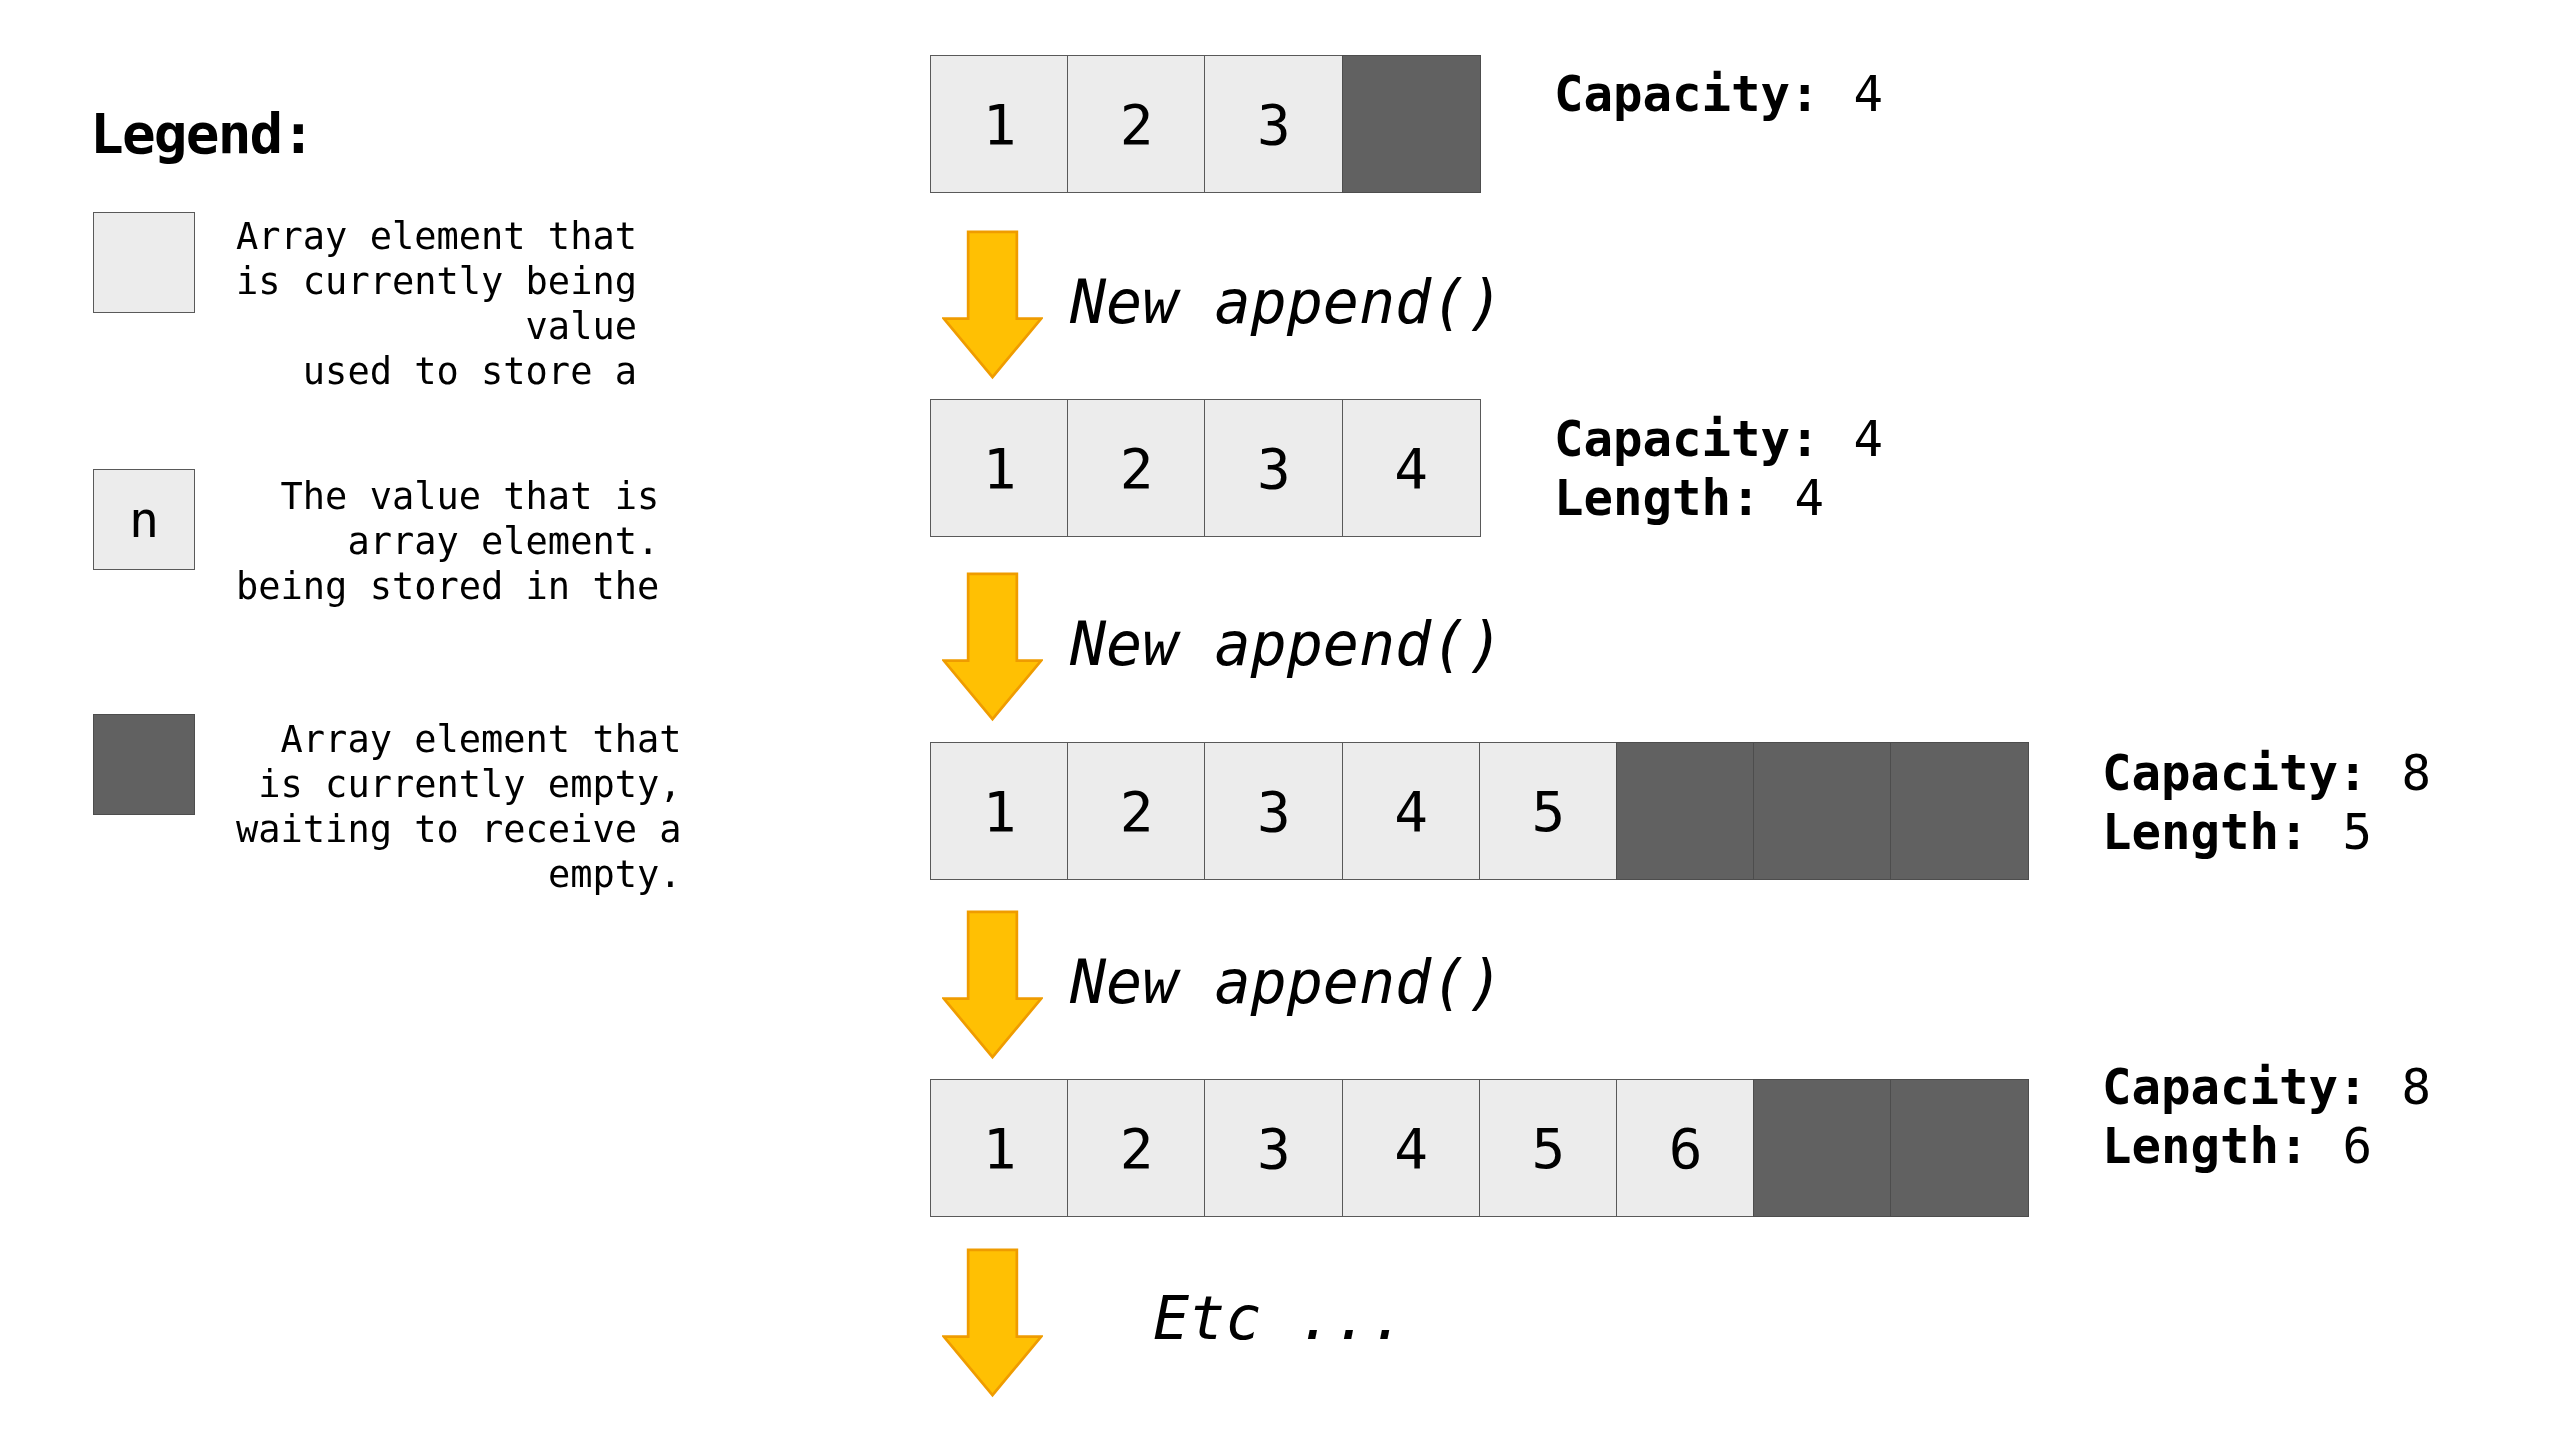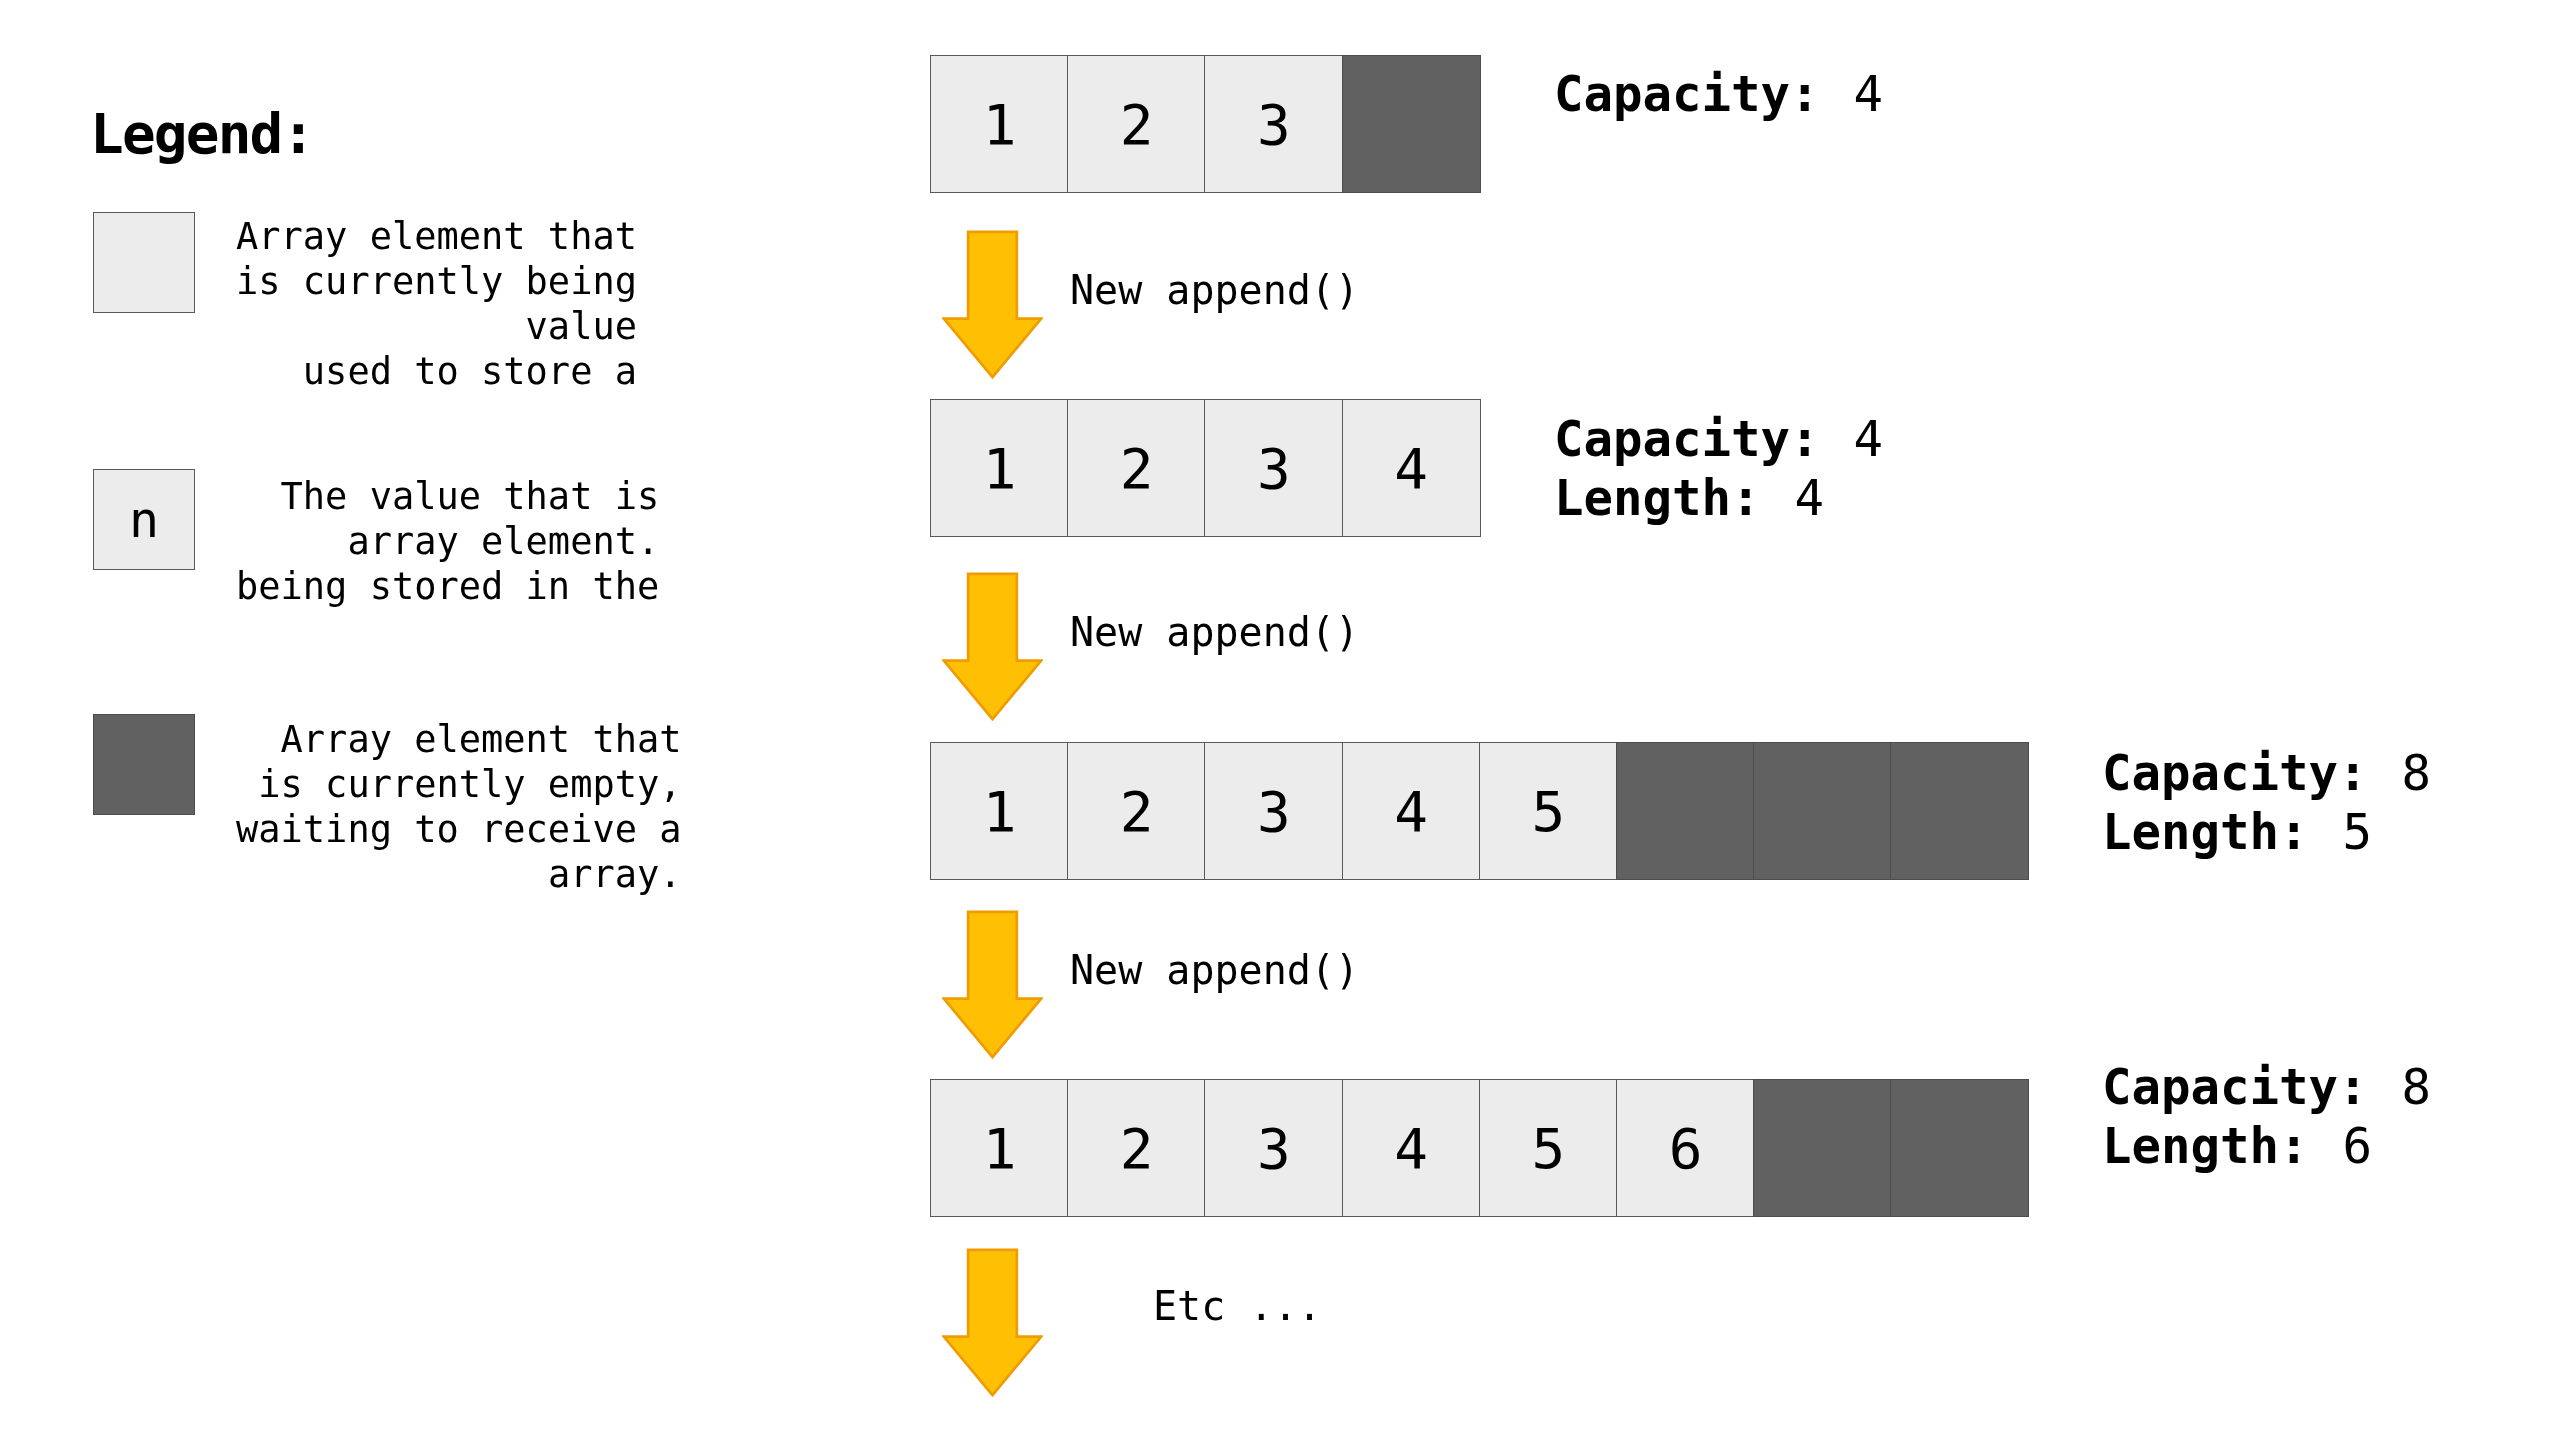--- a/index.html
+++ b/index.html
@@ -88,22 +88,23 @@
   .stats.s3 { left: 2102px; top: 744px; }
   .stats.s4 { left: 2102px; top: 1058px; }
 
   
   .arrow { width: 101px; height: 150px; left: 942px; }
   .arrow.a1 { top: 230px; }
   .arrow.a2 { top: 572px; }
   .arrow.a3 { top: 910px; }
   .arrow.a4 { top: 1248px; }
   .flow-label {
-    font-size: 40px;
+    font-size: 60px;
     white-space: nowrap;
+    font-style: italic;
   }
   .flow-label.l1 { left: 1070px; top: 267px; }
   .flow-label.l2 { left: 1070px; top: 609px; }
   .flow-label.l3 { left: 1070px; top: 947px; }
   .flow-label.letc { left: 1153px; top: 1283px; }
 </style>
 </head>
 <body>
 
 <div class="canvas">
@@ -128,21 +129,21 @@
       <div>The value that is</div>
       <div>array element.</div>
       <div>being stored in the</div>
     </div>
 
     <div class="abs swatch empty"></div>
     <div class="abs legend-text t3">
       <div>Array element that</div>
       <div>is currently empty,</div>
       <div>waiting to receive a</div>
-      <div>array.</div>
+      <div>empty.</div>
     </div>
   </section>
 
   <div class="abs array-row row1">
     <div class="cell">
         <span>1</span>
       </div>
     <div class="cell">
         <span>2</span>
       </div>

